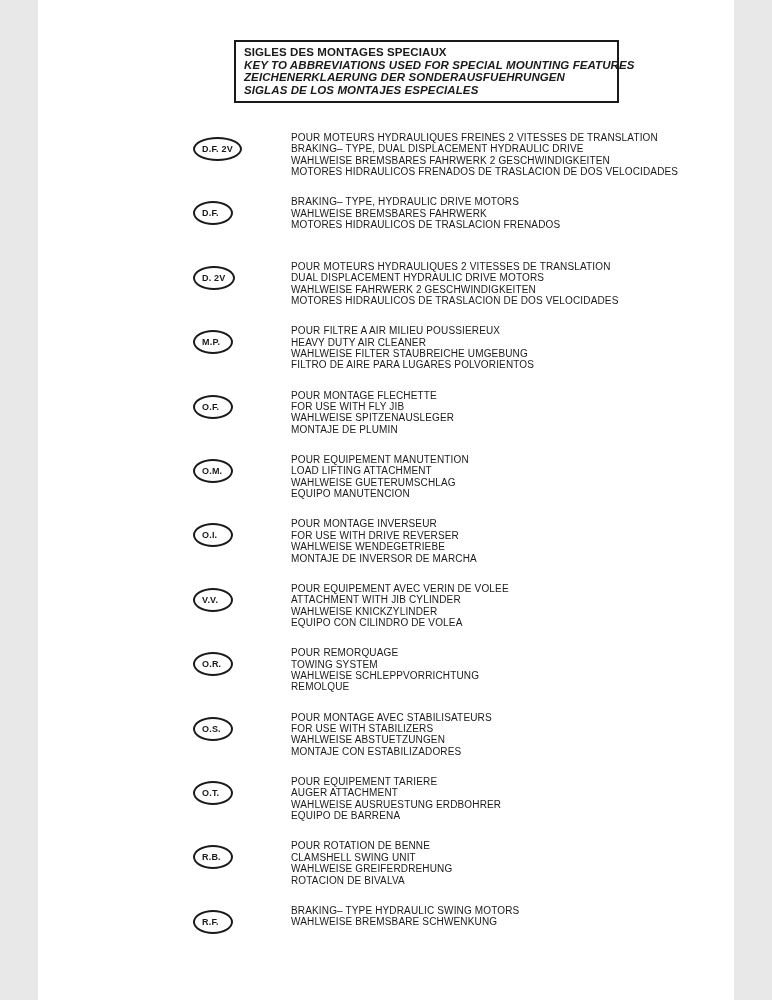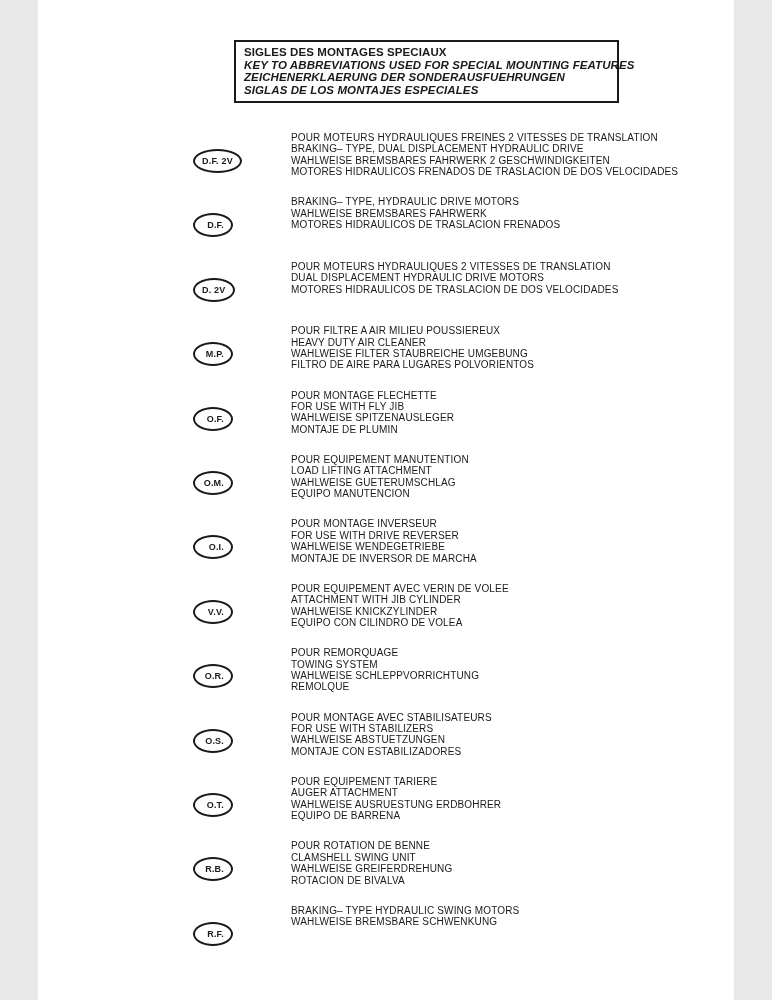--- a/index.html
+++ b/index.html
@@ -57,23 +57,23 @@
   .badge{
     display:inline-block;
     box-sizing:border-box;
     border:2.5px solid var(--ink);
     border-radius:50%;
     padding:5px 7px 5px 7px;
     font-size:9px;
     font-weight:bold;
     letter-spacing:0.2px;
     white-space:nowrap;
-    margin-top:18px;
+    margin-top:6px;
     min-width:40px;
-    text-align:right;
+    text-align:left;
   }
   .lines{
     padding-top:1px;
   }
   .line{
     font-size:10px;
     line-height:11.4px;
     font-weight:normal;
     letter-spacing:0.15px;
     white-space:nowrap;
@@ -116,20 +116,21 @@
     </div>
   </div>
 
   <div class="entry">
     <div class="badge-col">
       <span class="badge"><span>D. 2V</span></span>
     </div>
     <div class="lines">
       <div class="line">POUR MOTEURS HYDRAULIQUES 2 VITESSES DE TRANSLATION</div>
       <div class="line">DUAL DISPLACEMENT HYDRAULIC DRIVE MOTORS</div>
+      <div class="line">WAHLWEISE FAHRWERK 2 GESCHWINDIGKEITEN</div>
       <div class="line">MOTORES HIDRAULICOS DE TRASLACION DE DOS VELOCIDADES</div>
     </div>
   </div>
 
   <div class="entry">
     <div class="badge-col">
       <span class="badge"><span>M.P.</span></span>
     </div>
     <div class="lines">
       <div class="line">POUR FILTRE A AIR MILIEU POUSSIEREUX</div>

